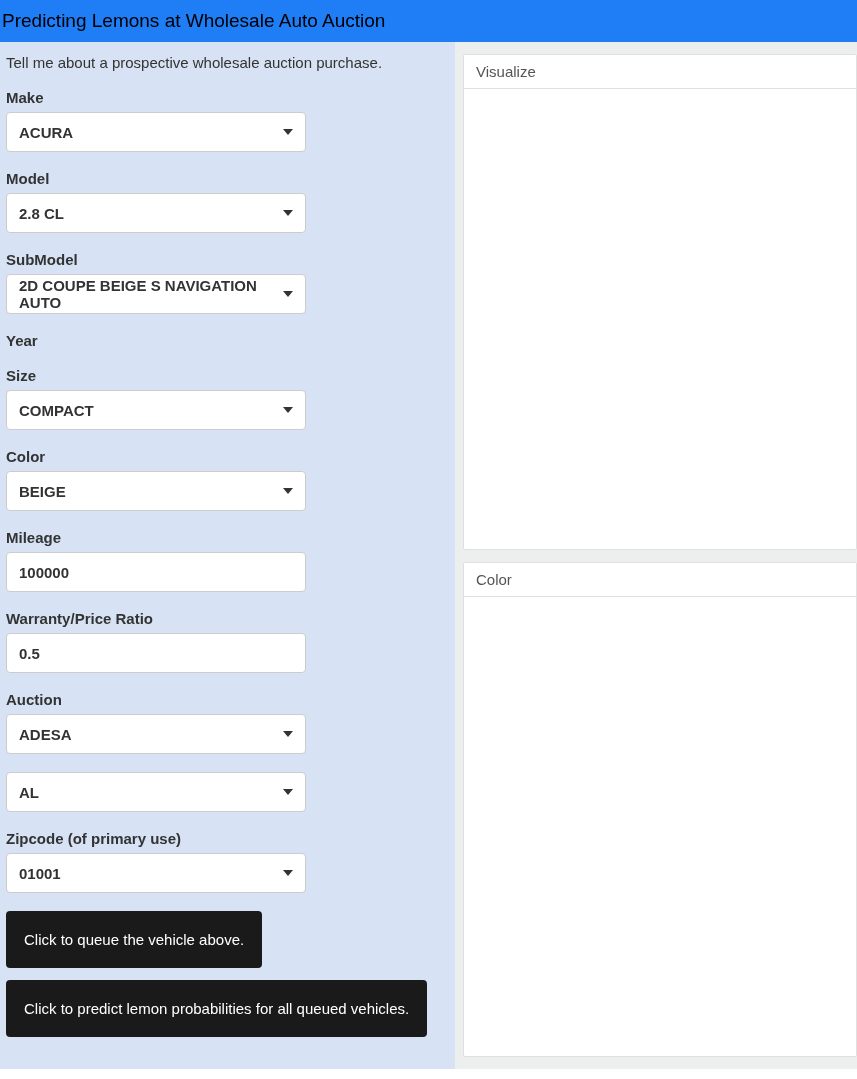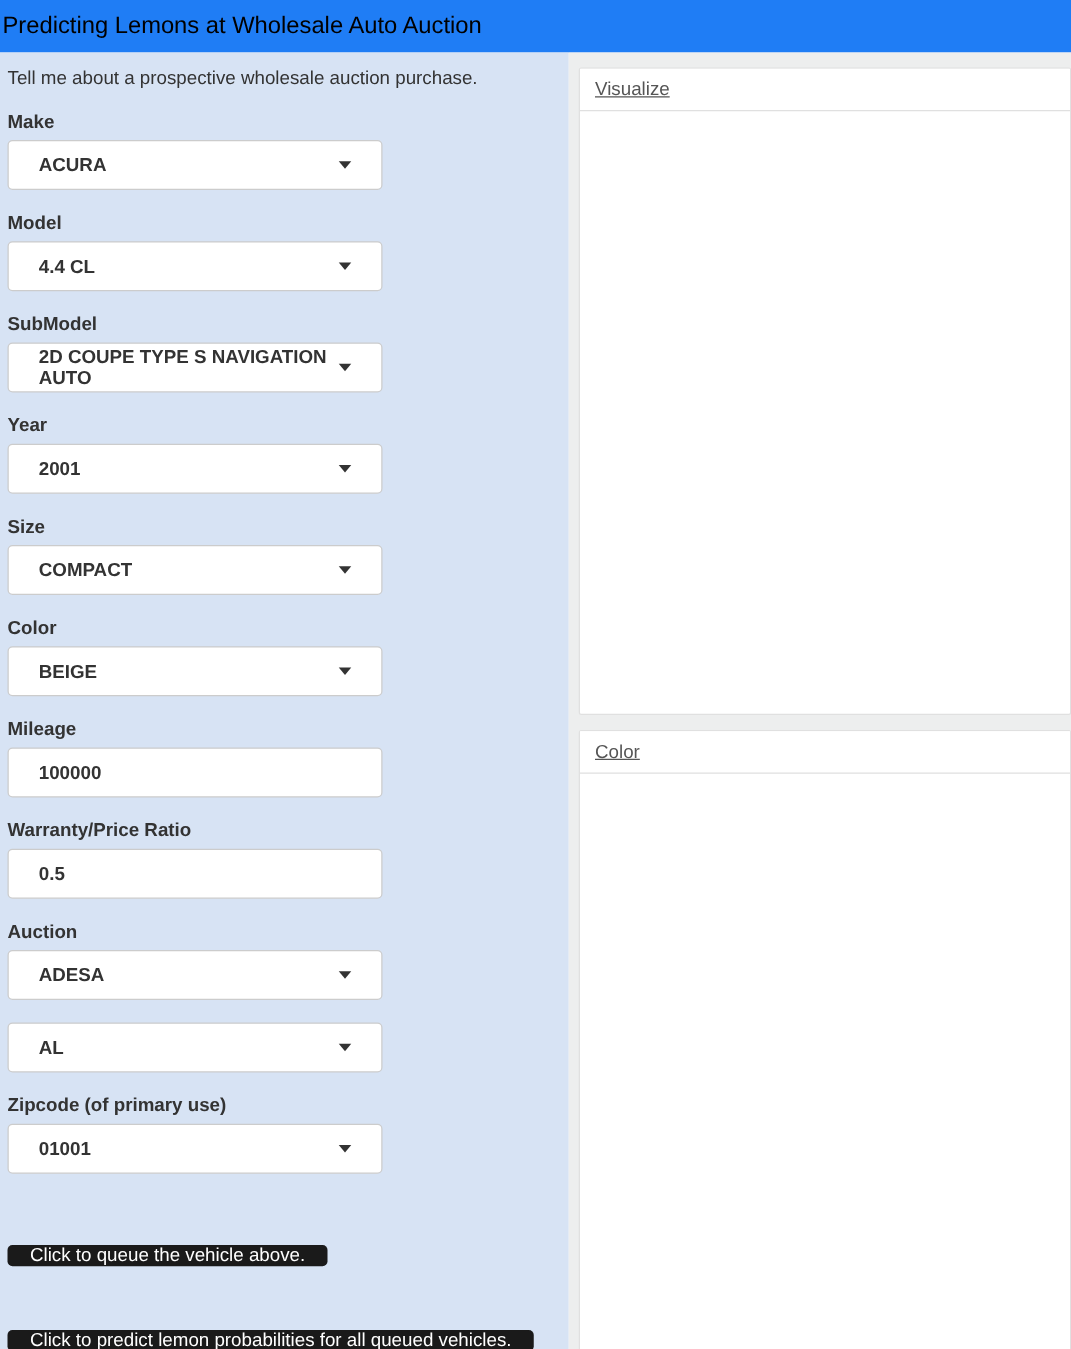--- a/index.html
+++ b/index.html
@@ -45,61 +45,59 @@
     margin-bottom: 6px;
   }
   .select, .text-input {
     width: 300px;
     height: 40px;
     background: #fff;
     border: 1px solid #ccc;
     border-radius: 4px;
     font-size: 15px;
     color: #333;
-    padding: 0 24px;
+    padding: 0 12px;
     display: flex;
     align-items: center;
     justify-content: space-between;
     position: relative;
   }
   .text-input { justify-content: flex-start; }
   .caret {
     width: 0; height: 0;
     border-left: 5px solid transparent;
     border-right: 5px solid transparent;
     border-top: 6px solid #333;
   }
   .btn {
     background: #1a1a1a;
     color: #fff;
     border: none;
     border-radius: 4px;
-    padding: 0 18px;
+    padding: 20px 18px;
     font-size: 15px;
     cursor: pointer;
     margin-bottom: 12px;
     text-align: center;
-    margin-top: 39px;
   }
   .panel {
     background: #fff;
     border: 1px solid #e0e0e0;
     border-radius: 2px;
     flex: 1;
     display: flex;
     flex-direction: column;
     min-height: 470px;
   }
   .panel-header {
     border-bottom: 1px solid #e0e0e0;
     padding: 8px 12px;
     font-size: 15px;
     color: #555;
     background: #fff;
-    text-decoration: underline;
   }
   .panel-body { flex: 1; }
 </style>
 </head>
 <body>
 
 <div class="header">
   <span>Predicting Lemons at Wholesale Auto Auction</span>
 </div>
 
@@ -112,39 +110,35 @@
       <label class="field-label">Make</label>
       <div class="select">
         <span>ACURA</span>
         <span class="caret"></span>
       </div>
     </div>
 
     <div class="field">
       <label class="field-label">Model</label>
       <div class="select">
-        <span>4.4 CL</span>
+        <span>2.8 CL</span>
         <span class="caret"></span>
       </div>
     </div>
 
     <div class="field">
       <label class="field-label">SubModel</label>
       <div class="select">
-        <span>2D COUPE TYPE S NAVIGATION AUTO</span>
+        <span>2D COUPE BEIGE S NAVIGATION AUTO</span>
         <span class="caret"></span>
       </div>
     </div>
 
     <div class="field">
       <label class="field-label">Year</label>
-      <div class="select">
-        <span>2001</span>
-        <span class="caret"></span>
-      </div>
     </div>
 
     <div class="field">
       <label class="field-label">Size</label>
       <div class="select">
         <span>COMPACT</span>
         <span class="caret"></span>
       </div>
     </div>
 

